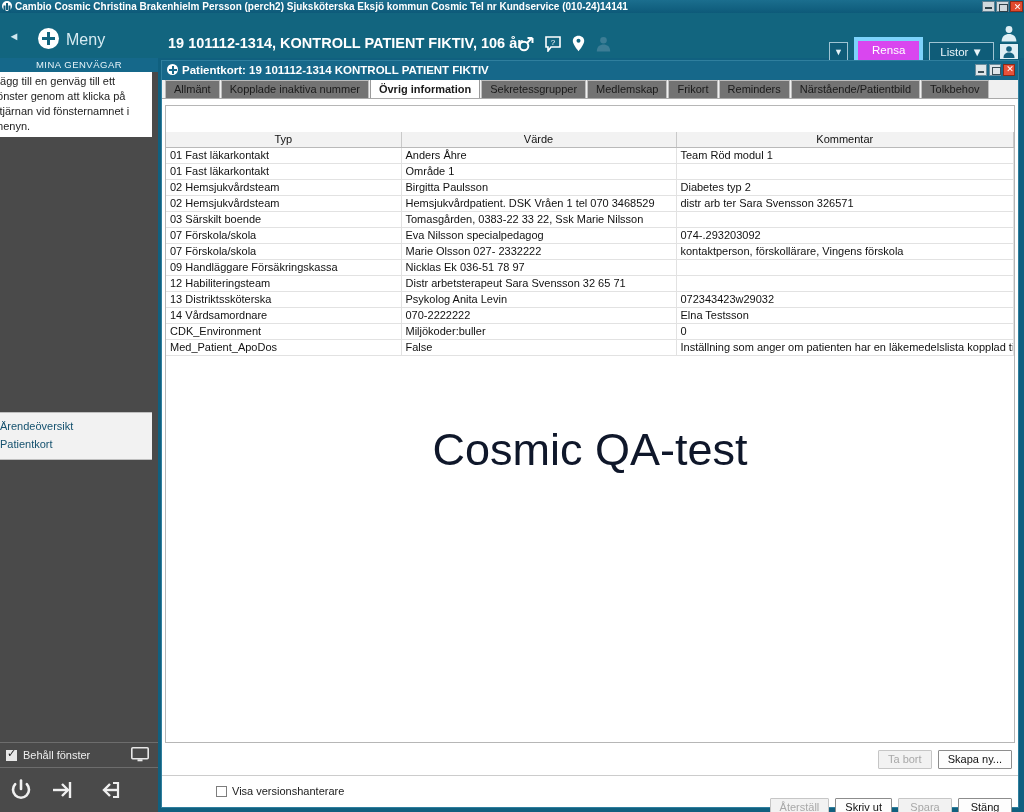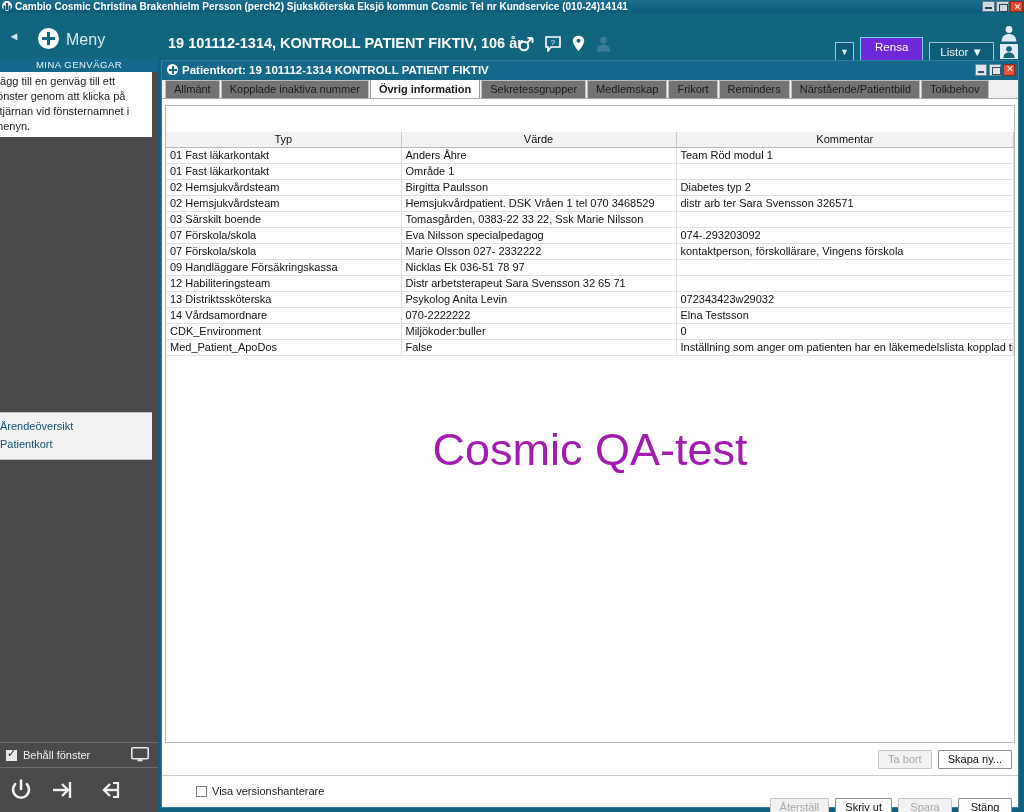--- a/index.html
+++ b/index.html
@@ -85,21 +85,21 @@
   }
   .hdr-icons{ position:absolute; left:518px; top:22px; display:flex; align-items:center; gap:11px; }
   .hdr-icons svg{ display:block; }
 
   .hdr-right{ position:absolute; right:30px; top:24px; display:flex; align-items:center; gap:6px; }
   .sq-btn{
     width:19px; height:20px; border:1px solid #9fc4d3; background:#0f5c78;
     color:#e4f2f7; font-size:9px; line-height:18px; text-align:center;
   }
   .btn-rensa{
-    height:30px; padding:0 14px; border:1px solid #7dd3fc; background:#6d28d9;
+    height:30px; padding:0 14px; border:4px solid #7dd3fc; background:#d946ef;
     color:#ffffff; font-size:11.5px; line-height:19px; text-align:center;
   }
   .btn-listor{
     height:21px; padding:0 10px; border:1px solid #9fc4d3; background:#0f5c78;
     color:#eaf5f9; font-size:11.5px; line-height:19px; text-align:center;
   }
   .hdr-avatars{ position:absolute; right:2px; top:12px; width:26px; }
   .hdr-avatars svg{ display:block; margin:0 auto; }
 
   
@@ -190,33 +190,33 @@
   table.grid th{
     height:15px; background:#f2f2f2; border-right:1px solid #c9c9c9; border-bottom:1px solid #b9b9b9;
     font-size:11px; font-weight:normal; color:#111; text-align:center;
   }
   table.grid td{
     height:16px; border-right:1px solid #e2e2e2; border-bottom:1px solid #e2e2e2;
     font-size:11px; color:#111; padding-left:4px; white-space:nowrap; overflow:hidden;
   }
   .watermark{
     position:absolute; left:0; right:0; top:318px; text-align:center;
-    font-size:45px; color:#a21caf; font-family:"Liberation Sans",sans-serif;
+    font-size:45px; color:#0f172a; font-family:"Liberation Sans",sans-serif;
     pointer-events:none; user-select:none;
   }
 
   .mw-row-btns{
     position:absolute; right:6px; bottom:38px; display:flex; gap:6px;
   }
   .mw-footer{
     position:absolute; left:0; right:0; bottom:0; height:32px;
     border-top:1px solid #cccccc; background:#ffffff;
   }
   .ftr-check{
-    position:absolute; left:4px; top:9px; display:flex; align-items:center; gap:5px;
+    position:absolute; left:24px; top:9px; display:flex; align-items:center; gap:5px;
     font-size:11px; color:#1a1a1a;padding-left:30px;
   }
   .ftr-check .box{ width:11px; height:11px; border:1px solid #7d7d7d; background:#fff; }
   .ftr-btns{ position:absolute; right:6px; top:22px; display:flex; gap:6px; }
 
   .btn{
     height:19px; min-width:54px; padding:0 9px; font-size:11px; line-height:17px;
     text-align:center; background:#fdfdfd; border:1px solid #8d8d8d; color:#111;
     border-radius:1px;
   }

